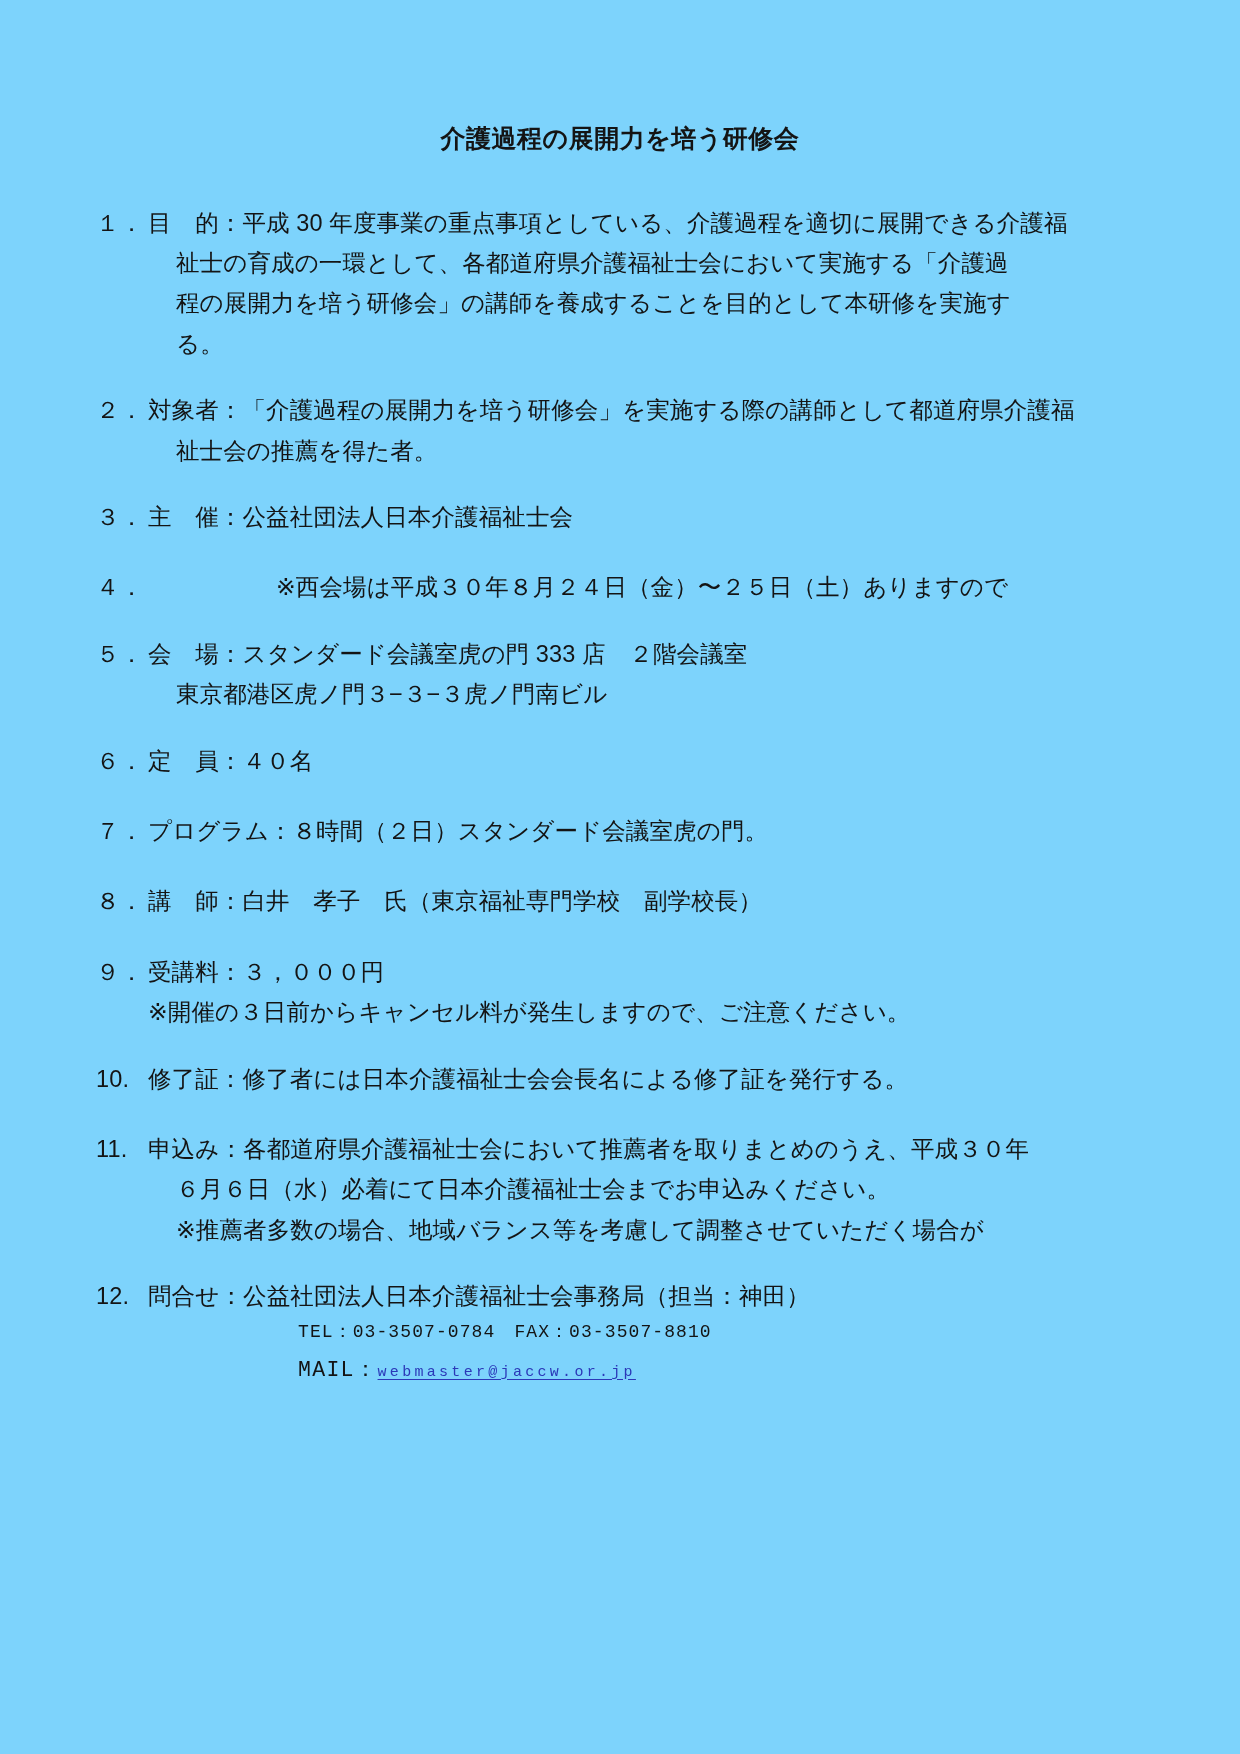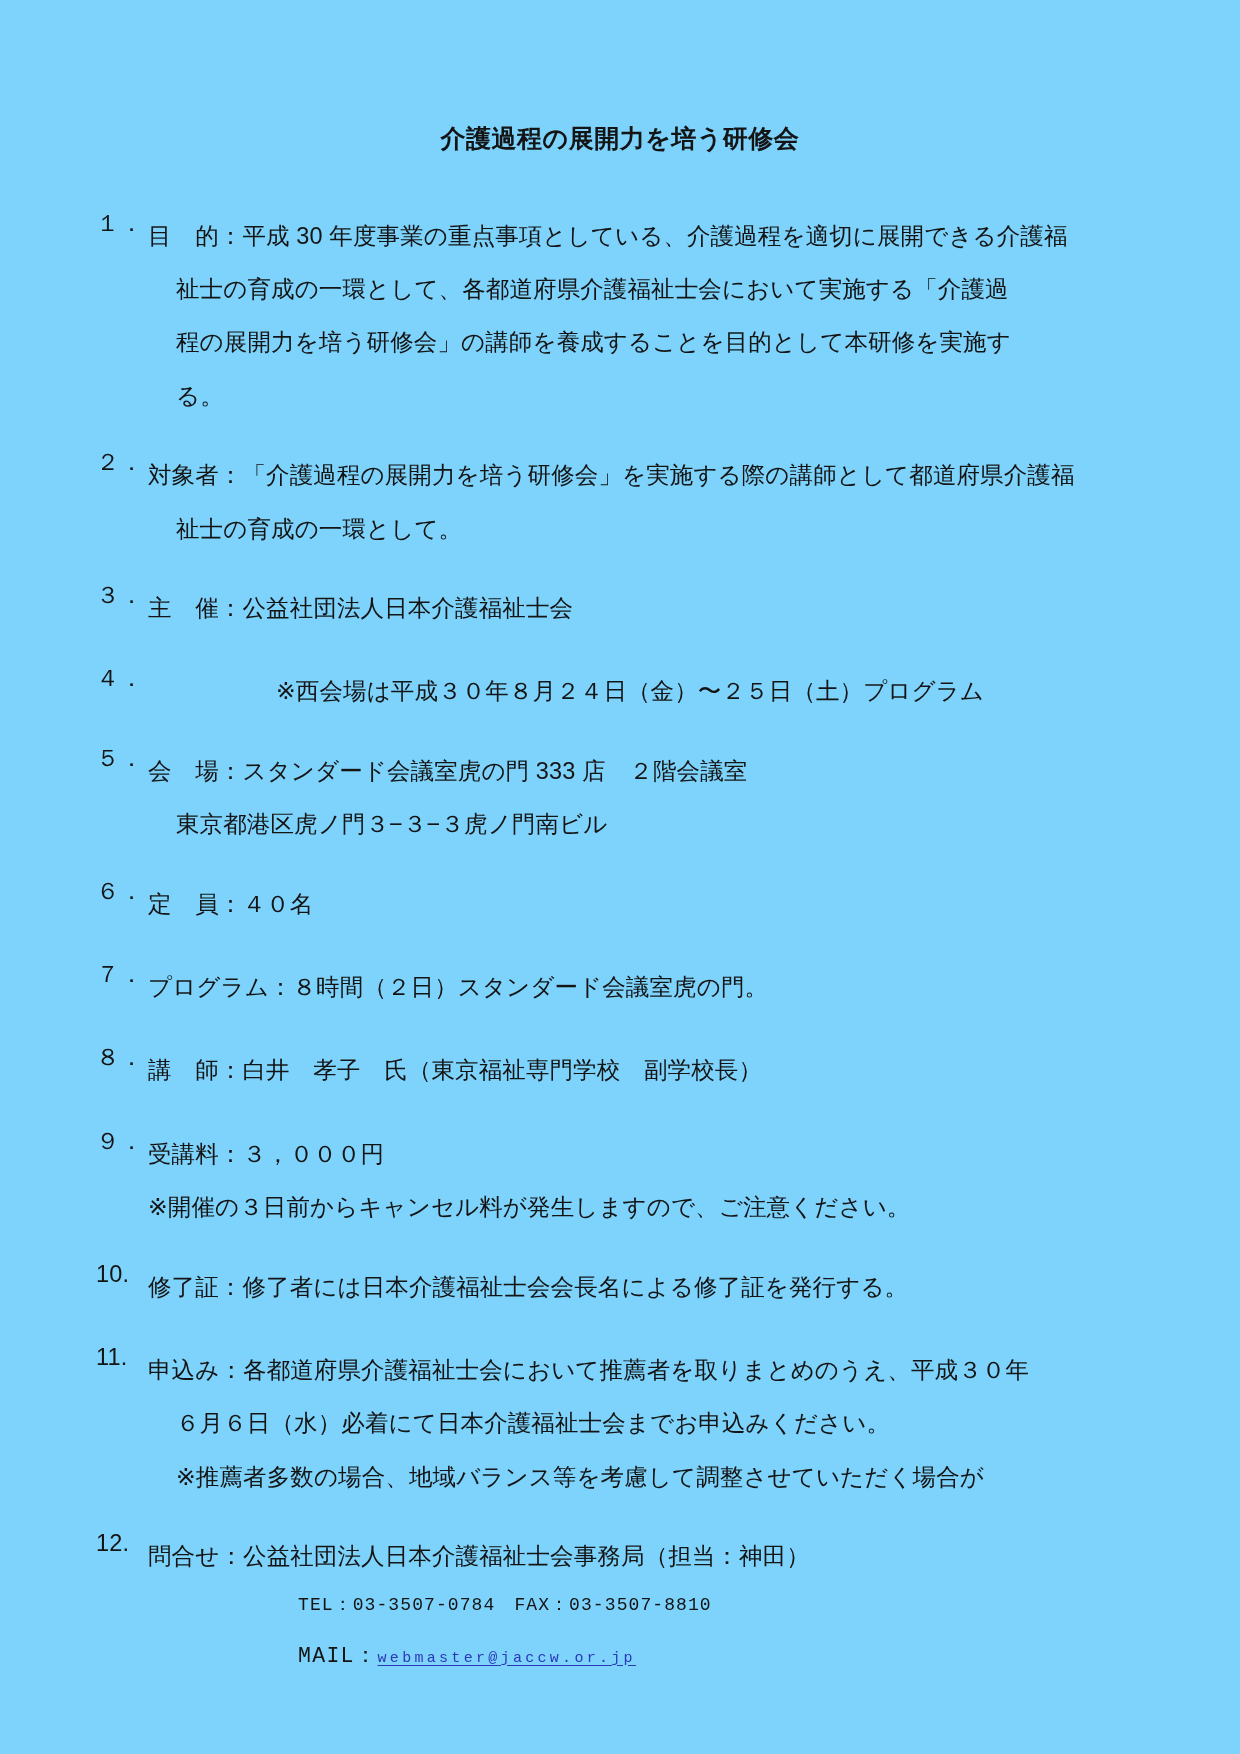--- a/index.html
+++ b/index.html
@@ -50,21 +50,20 @@
     font-weight: 400;
     letter-spacing: 0.01em;
   }
   .item-body {
     flex: 1 1 auto;
     min-width: 0;
   }
   .line {
     white-space: pre-wrap;
     letter-spacing: 0.005em;
-    margin-top: 13px;
   }
   .cont-1 { padding-left: 128px; }
   .cont-2 { padding-left: 28px; }
   .cont-3 { padding-left: 150px; }
   .gap-wide { margin-bottom: 30px; }
   .mono {
     font-family: "Liberation Mono", "DejaVu Sans Mono", monospace;
     font-size: 18px;
     letter-spacing: 0.06em;
   }
@@ -98,35 +97,35 @@
       <div class="line cont-2">祉士の育成の一環として、各都道府県介護福祉士会において実施する「介護過</div>
       <div class="line cont-2">程の展開力を培う研修会」の講師を養成することを目的として本研修を実施す</div>
       <div class="line cont-2">る。</div>
     </div>
   </div>
 
   <div class="item">
     <div class="item-num">２．</div>
     <div class="item-body">
       <div class="line">対象者：「介護過程の展開力を培う研修会」を実施する際の講師として都道府県介護福</div>
-      <div class="line cont-2">祉士の育成の一環として。</div>
+      <div class="line cont-2">祉士会の推薦を得た者。</div>
     </div>
   </div>
 
   <div class="item gap-wide">
     <div class="item-num">３．</div>
     <div class="item-body">
       <div class="line">主　催：公益社団法人日本介護福祉士会</div>
     </div>
   </div>
 
   <div class="item">
     <div class="item-num">４．</div>
     <div class="item-body">
-      <div class="line cont-1">※西会場は平成３０年８月２４日（金）〜２５日（土）プログラム</div>
+      <div class="line cont-1">※西会場は平成３０年８月２４日（金）〜２５日（土）ありますので</div>
     </div>
   </div>
 
   <div class="item">
     <div class="item-num">５．</div>
     <div class="item-body">
       <div class="line">会　場：スタンダード会議室虎の門 333 店　２階会議室</div>
       <div class="line cont-2">東京都港区虎ノ門３−３−３虎ノ門南ビル</div>
     </div>
   </div>

